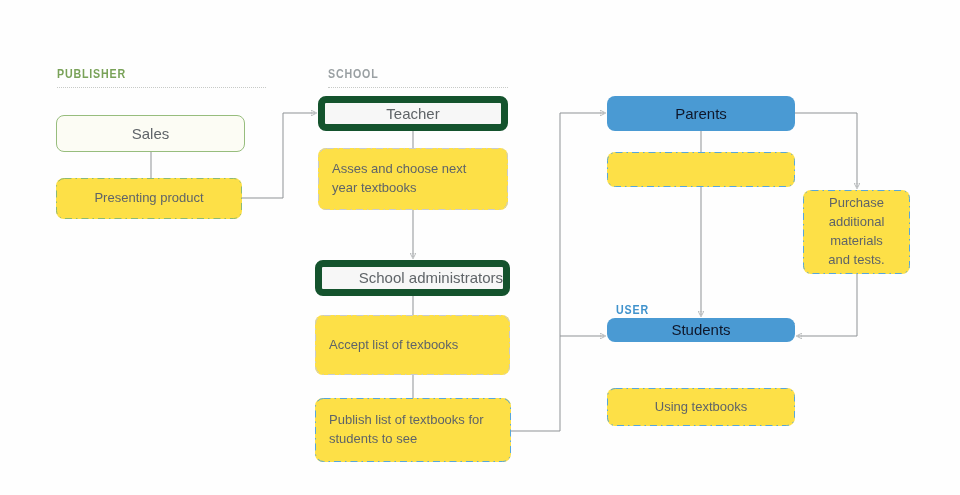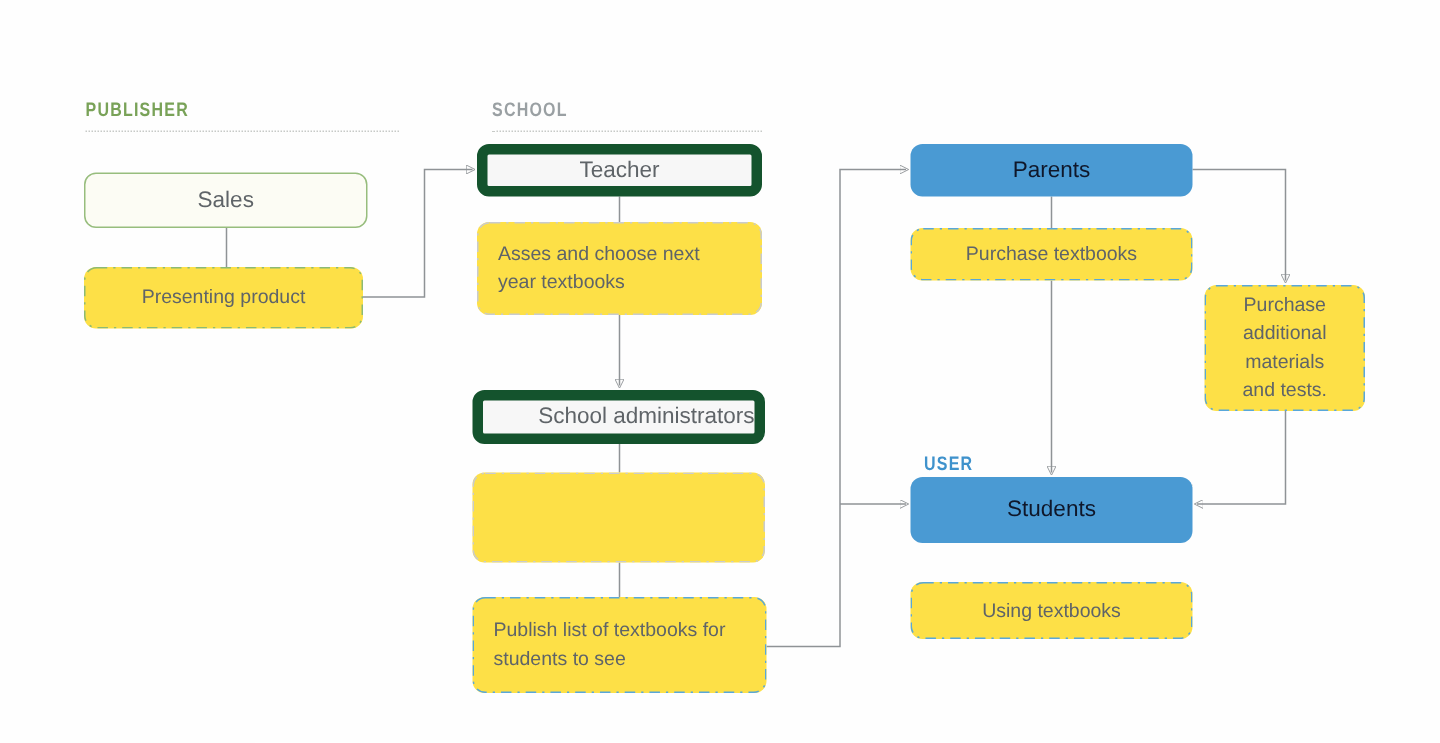--- a/index.html
+++ b/index.html
@@ -40,21 +40,21 @@
   #n-sales{left:56px;top:100px;width:189px;height:37px;margin-top:15px;}
   #n-presenting{left:56px;top:178px;width:186px;height:41px;}
   #n-teacher{left:318px;top:96px;width:190px;height:35px;}
   #n-assess{left:318px;top:148px;width:190px;height:62px;}
   #n-schooladmin{left:315px;top:260px;width:195px;height:36px;justify-content:flex-end;}
   #n-accept{left:315px;top:315px;width:195px;height:60px;}
   #n-publish{left:315px;top:398px;width:196px;height:64px;}
   #n-parents{left:607px;top:96px;width:188px;height:35px;}
   #n-purchasetb{left:607px;top:152px;width:188px;height:35px;}
   #n-purchaseadd{left:803px;top:190px;width:107px;height:84px;}
-  #n-students{left:607px;top:318px;width:188px;height:44px;}
+  #n-students{left:607px;top:318px;width:188px;height:24px;}
   #n-using{left:607px;top:388px;width:188px;height:38px;}
   
   #connectors{position:absolute;left:0;top:0;z-index:1;}
   #connectors path{fill:none;stroke:#8f9396;stroke-width:1;}
 </style>
 </head>
 <body>
 
 <div id="canvas">
 
@@ -108,37 +108,37 @@
     <span class="lbl">Asses and choose next
 year textbooks</span>
   </div>
   <div class="node solid-gray t-main" id="n-schooladmin">
     <span class="lbl">School administrators</span>
   </div>
   <div class="node dashbox t-sub left-align" id="n-accept">
       <svg width="195" height="60" class="dashbox-border">
         <rect x="0.5" y="0.5" width="194" height="59" rx="8" fill="none" stroke="#c9cbcd" stroke-width="1" stroke-dasharray="7 4 1.5 4"></rect>
       </svg>
+    <span class="lbl">Accept list of texbooks</span>
   </div>
   <div class="node dashbox t-sub left-align" id="n-publish">
       <svg width="196" height="64" class="dashbox-border">
         <rect x="0.5" y="0.5" width="195" height="63" rx="8" fill="none" stroke="#58a7da" stroke-width="1" stroke-dasharray="7 4 1.5 4"></rect>
       </svg>
     <span class="lbl">Publish list of textbooks for
 students to see</span>
   </div>
 
   <div class="node fill-blue t-main" id="n-parents">
     <span class="lbl">Parents</span>
   </div>
   <div class="node dashbox t-sub center-align" id="n-purchasetb">
       <svg width="188" height="35" class="dashbox-border">
         <rect x="0.5" y="0.5" width="187" height="34" rx="8" fill="none" stroke="#58a7da" stroke-width="1" stroke-dasharray="7 4 1.5 4"></rect>
       </svg>
-    <span class="lbl">Purchase textbooks</span>
   </div>
   <div class="node dashbox t-sub center-align" id="n-purchaseadd">
       <svg width="107" height="84" class="dashbox-border">
         <rect x="0.5" y="0.5" width="106" height="83" rx="8" fill="none" stroke="#58a7da" stroke-width="1" stroke-dasharray="7 4 1.5 4"></rect>
       </svg>
     <span class="lbl">Purchase
 additional
 materials
 and tests.</span>
   </div>

